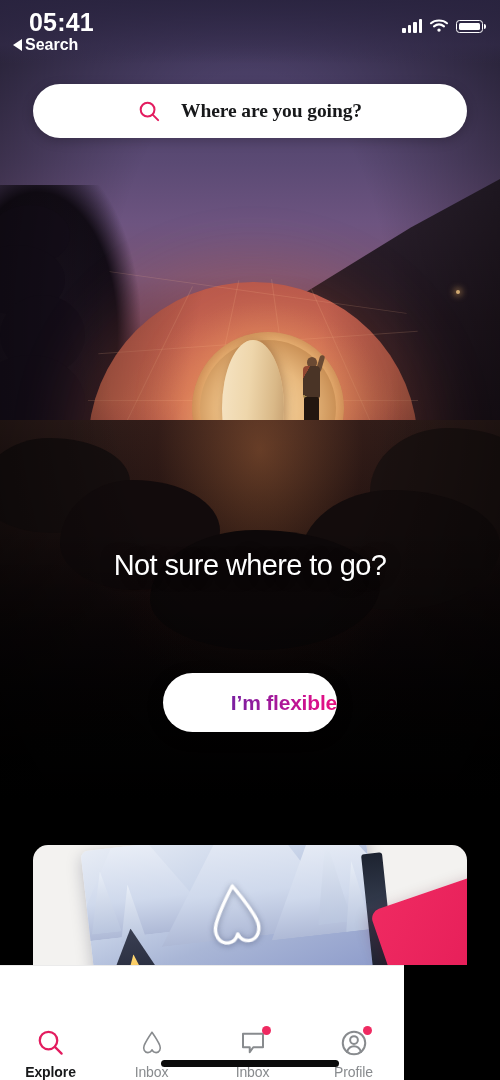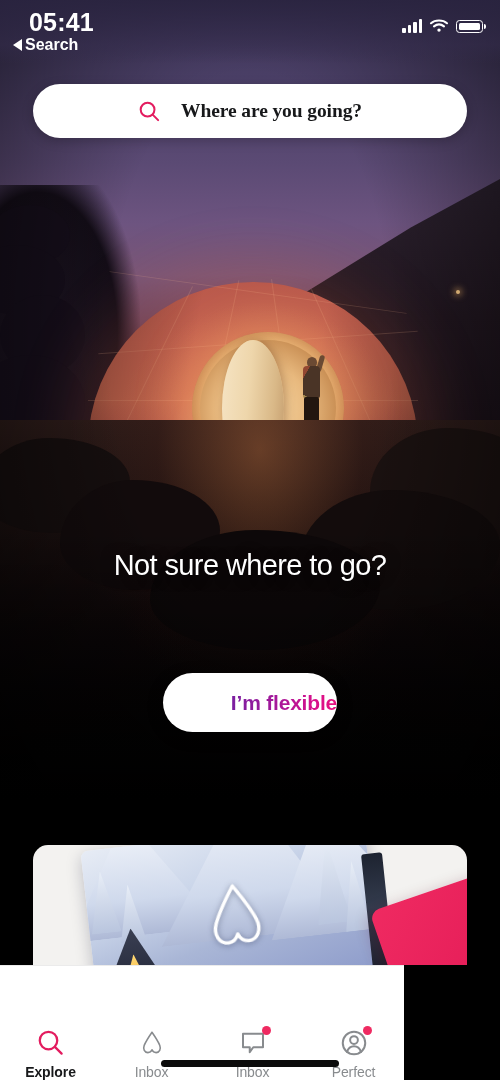--- a/index.html
+++ b/index.html
@@ -372,18 +372,18 @@
 
     <div class="tab">
       <span class="ic">
         <svg width="30" height="30" viewBox="0 0 24 24">
           <circle cx="12" cy="12" r="9" fill="none" stroke="#888B8E" stroke-width="1.6"></circle>
           <circle cx="12" cy="9.6" r="3.1" fill="none" stroke="#888B8E" stroke-width="1.6"></circle>
           <path d="M6.4 19.2 C7.4 16.1 9.5 14.6 12 14.6 C14.5 14.6 16.6 16.1 17.6 19.2" fill="none" stroke="#888B8E" stroke-width="1.6" stroke-linecap="round"></path>
         </svg>
         <span class="dot"></span>
       </span>
-      <span class="tl">Perfect</span>
+      <span class="tl">Profile</span>
     </div>
   </div>
 
   <div id="homebar"></div>
 </div>
 
 </body></html>

